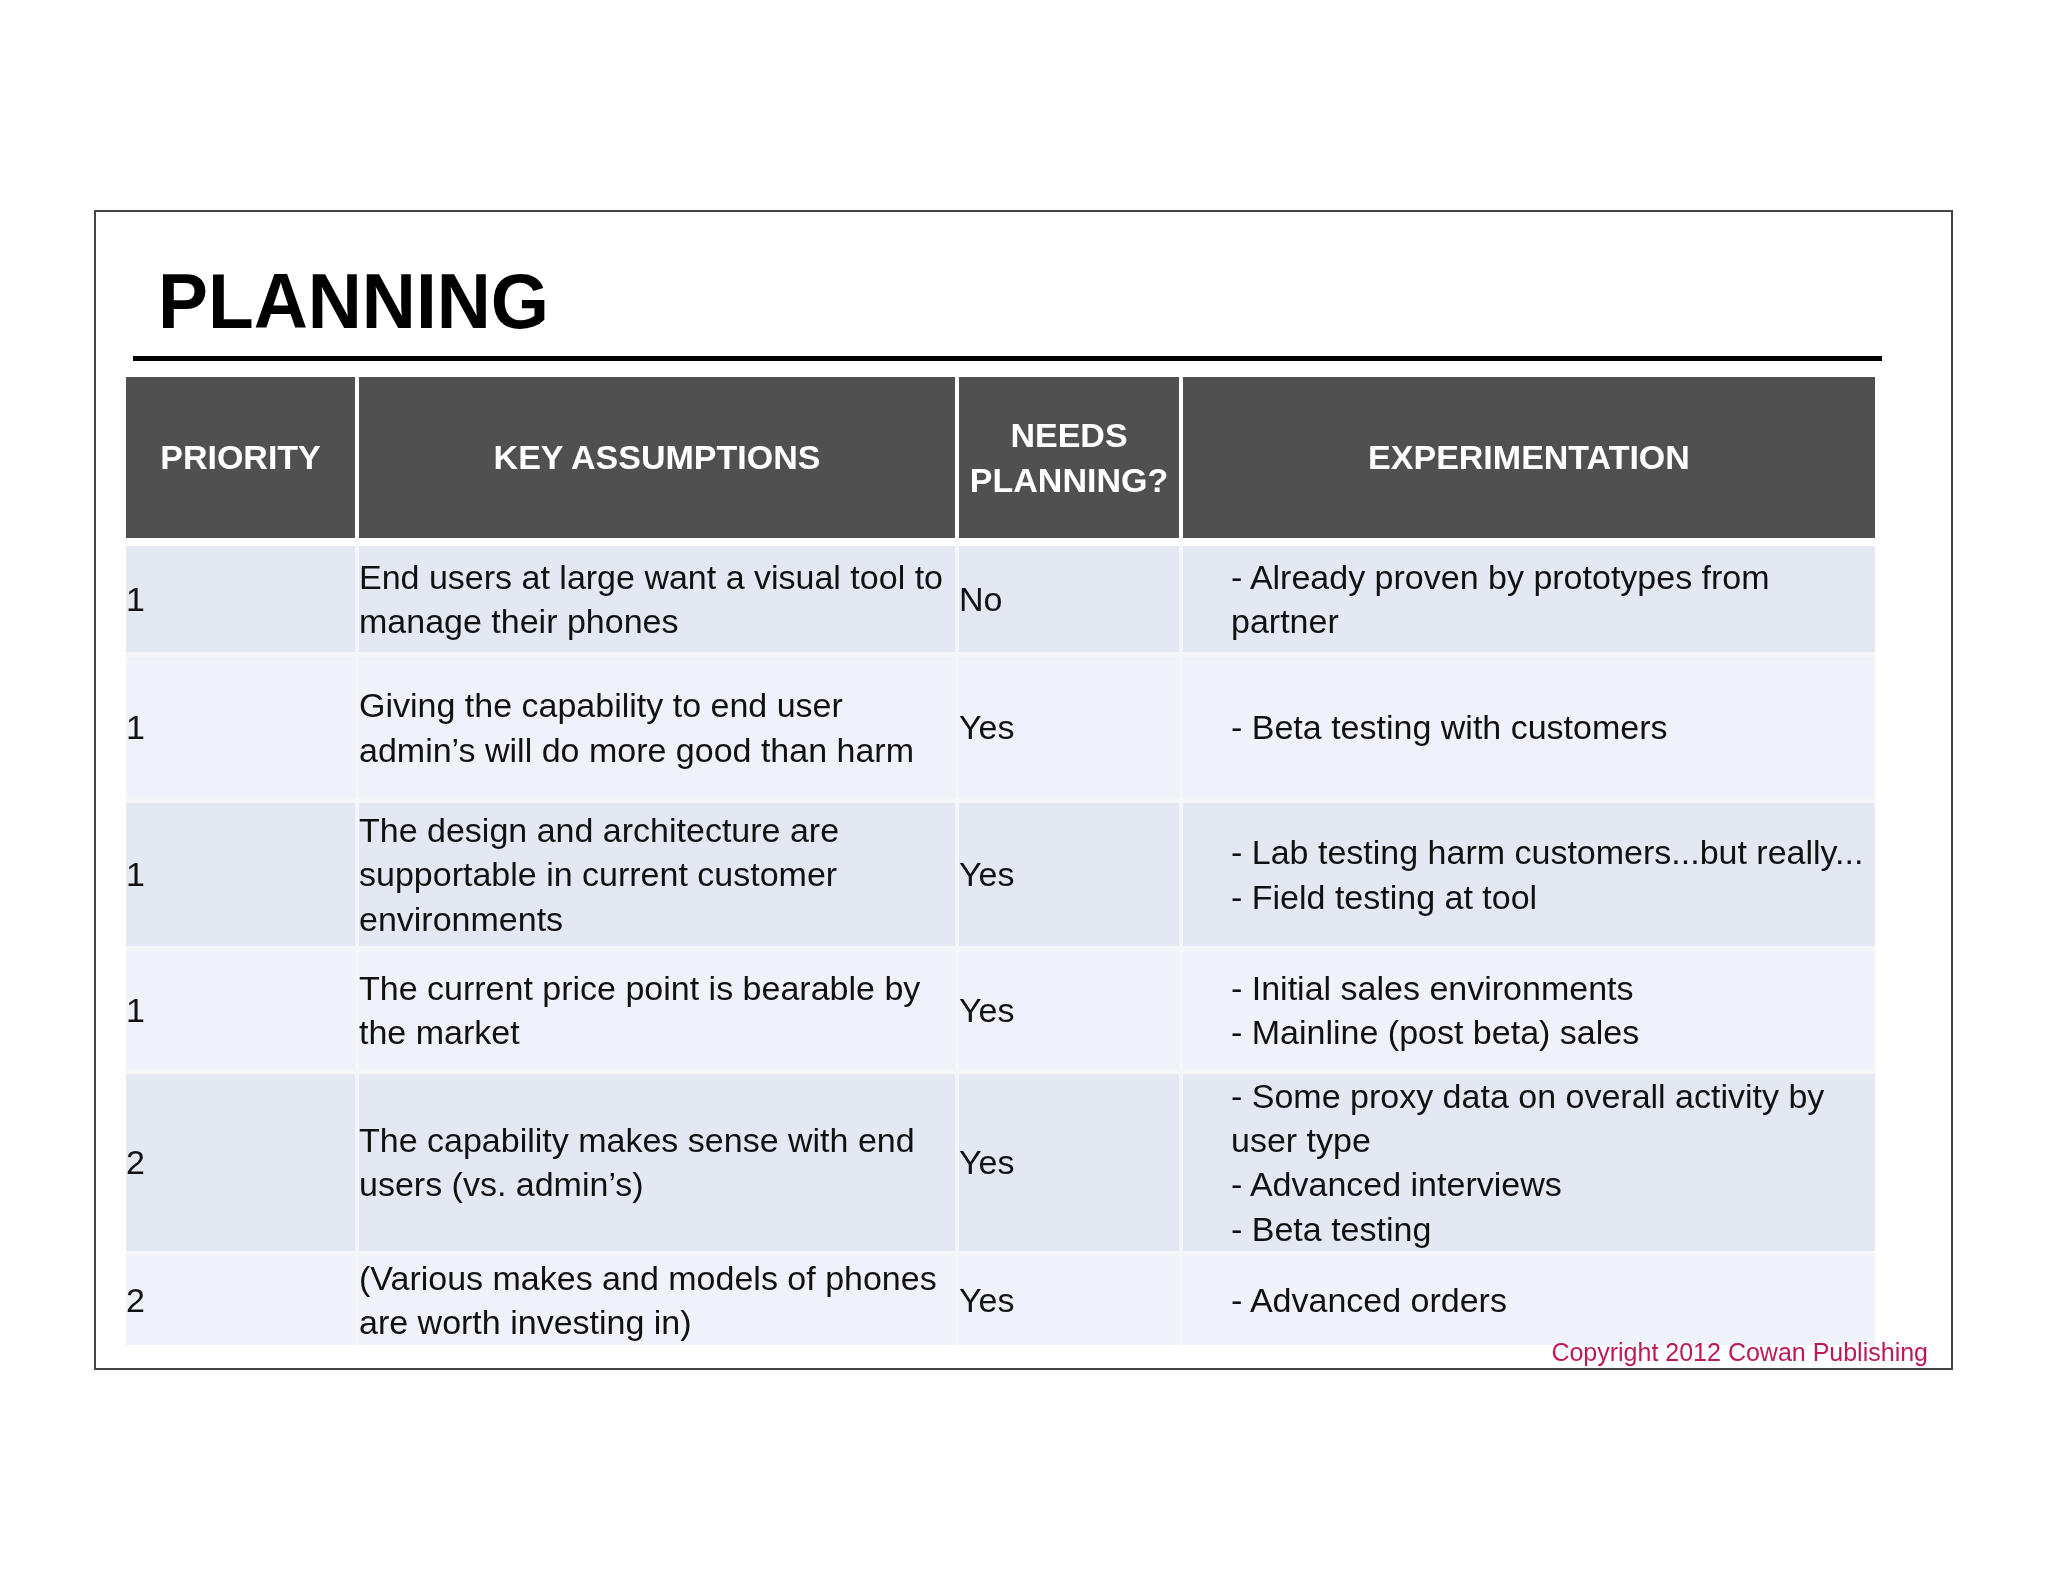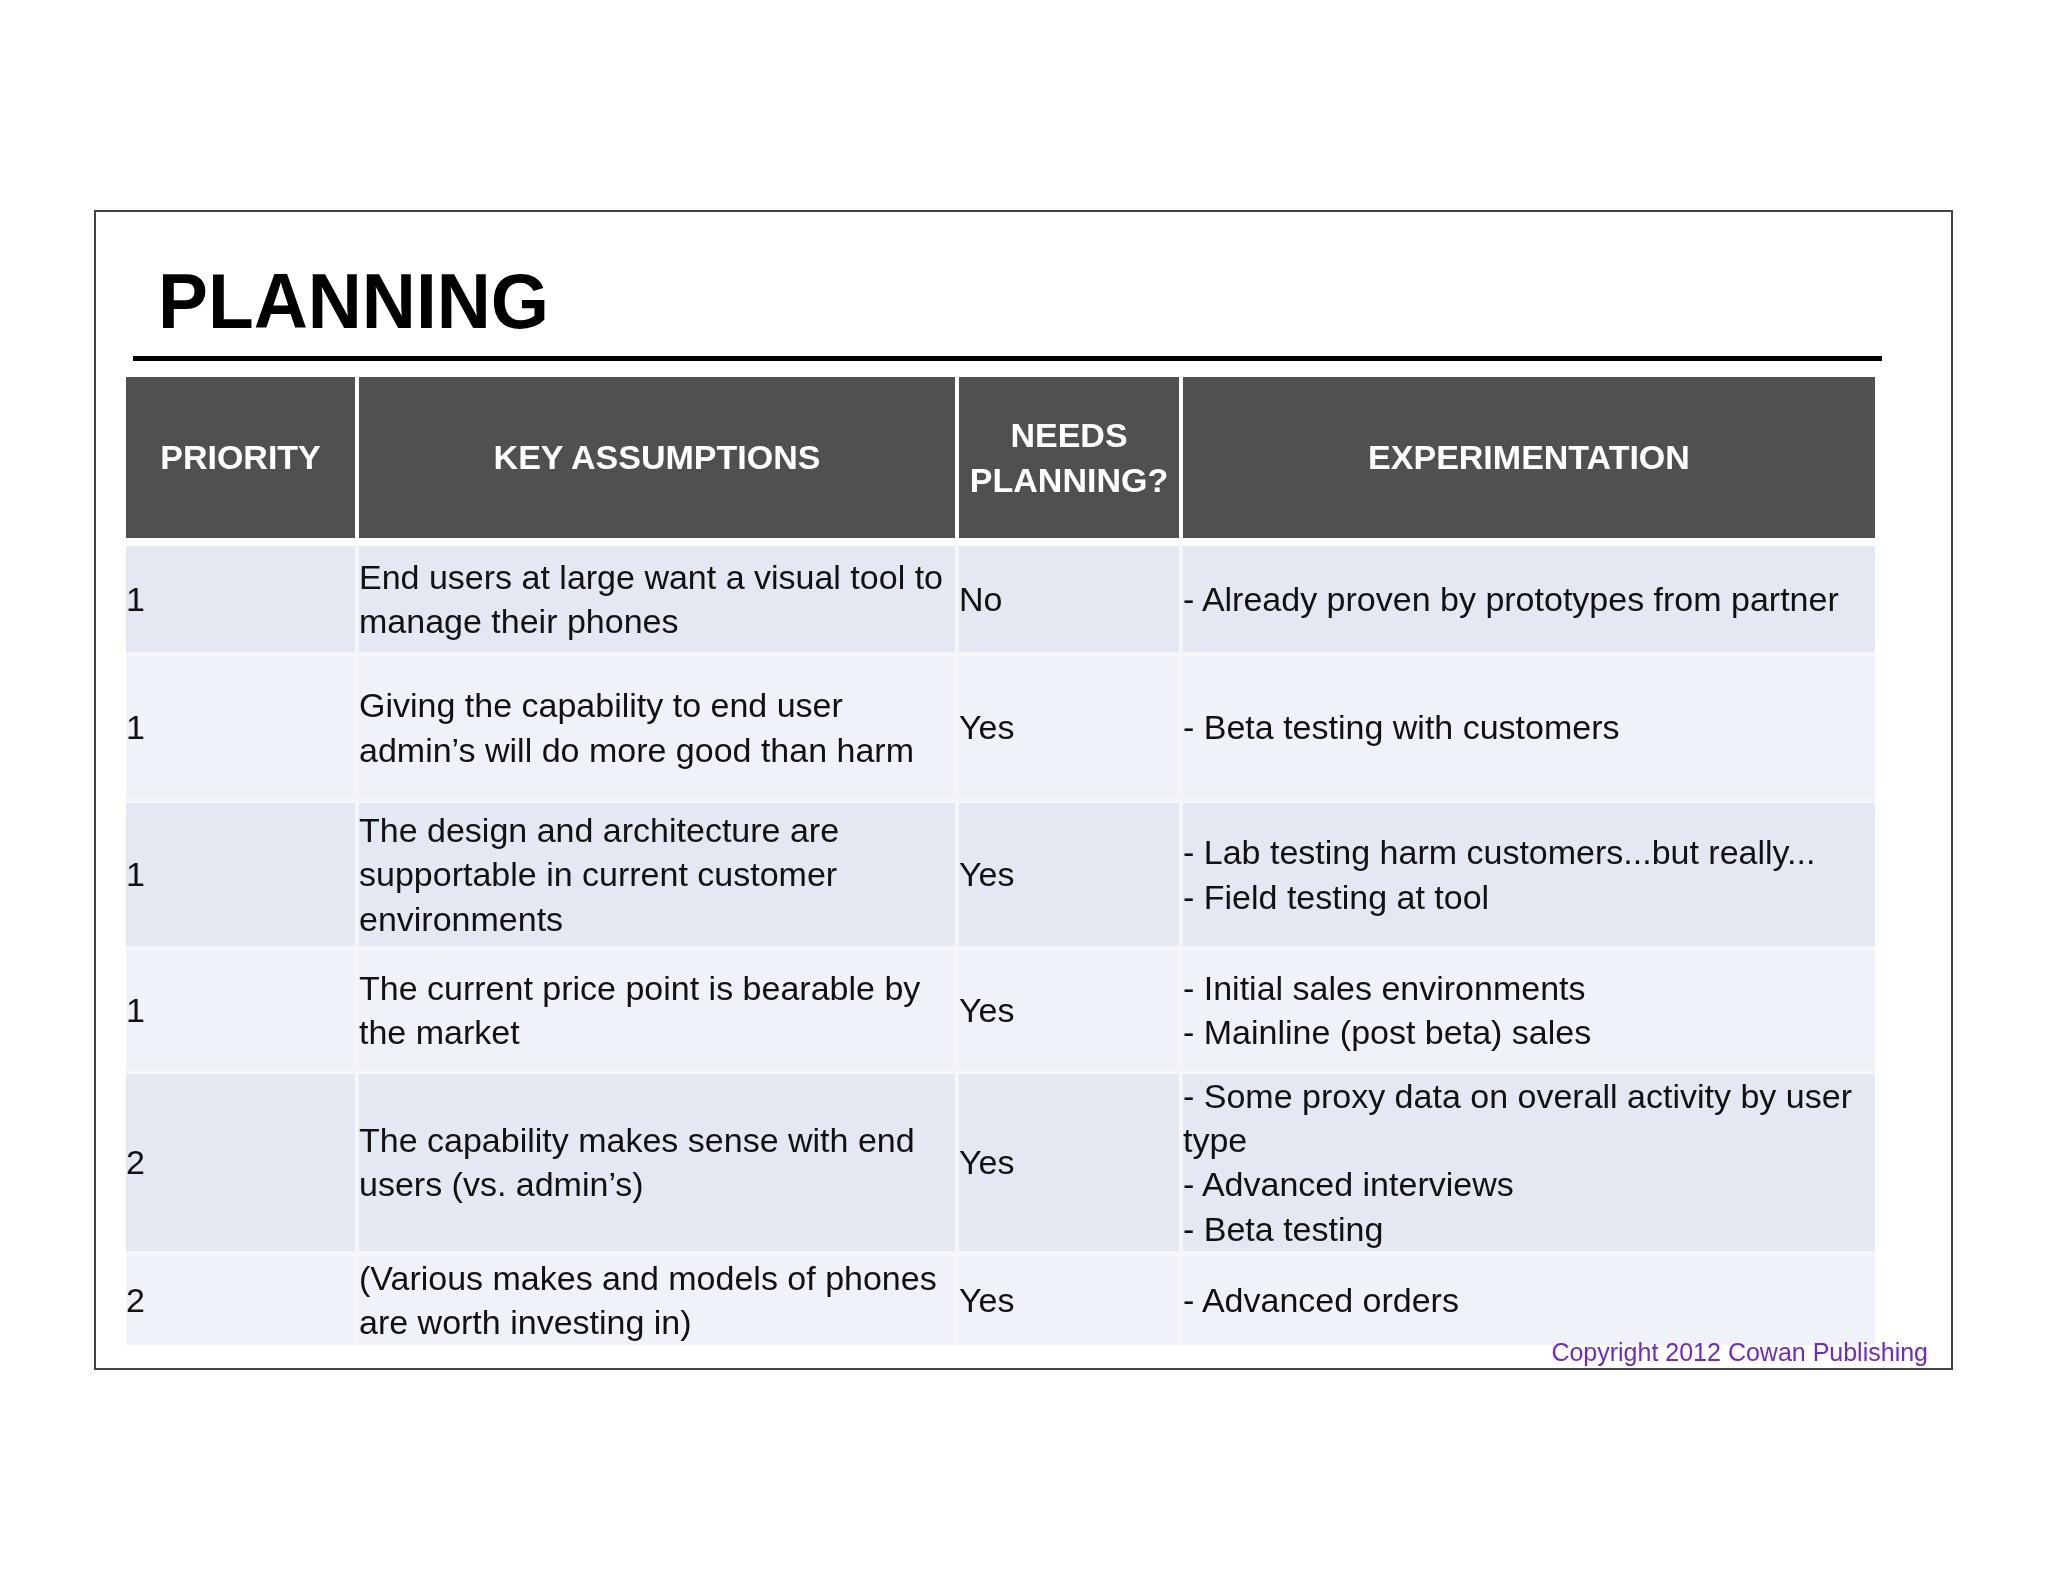--- a/index.html
+++ b/index.html
@@ -8,22 +8,22 @@
   .title { position:absolute; left:158px; top:262px; font-size:78px; font-weight:bold; color:#000; letter-spacing:0px; line-height:1; transform:scaleX(0.96); transform-origin:left; }
   .rule { position:absolute; left:133px; top:356px; width:1749px; height:5px; background:#000; }
   table { position:absolute; left:126px; top:377px; width:1749px; border-collapse:separate; border-spacing:0; table-layout:fixed; }
   th { background:#505050; color:#fff; font-weight:bold; font-size:34px; height:161px; border-right:4px solid #fff; padding:0; text-align:center; line-height:1.3; box-sizing:border-box; }
   th:last-child { border-right:none; }
   td { font-size:34px; color:#111; vertical-align:middle; padding:0; border-right:4px solid #f4f6fa; border-top:5px solid #f4f6fa; box-sizing:border-box; line-height:1.3; }
   td:last-child { border-right:none; }
   tr.first td { border-top:8px solid #fff; }
   tr.dark td { background:#e3e8f2; }
   tr.light td { background:#eff2f9; }
-  .copyright { position:absolute; right:120px; top:1338px; font-size:25px; color:#6d28d9; }
-  .multi div { white-space:nowrap; }
+  .copyright { position:absolute; right:120px; top:1338px; font-size:25px; color:#be185d; }
+  .multi div { white-space:nowrap;margin-left:48px; }
 </style>
 </head>
 <body>
 
 <div class="frame"></div>
 <div class="title">PLANNING</div>
 <div class="rule"></div>
 
 <table>
   <colgroup>

